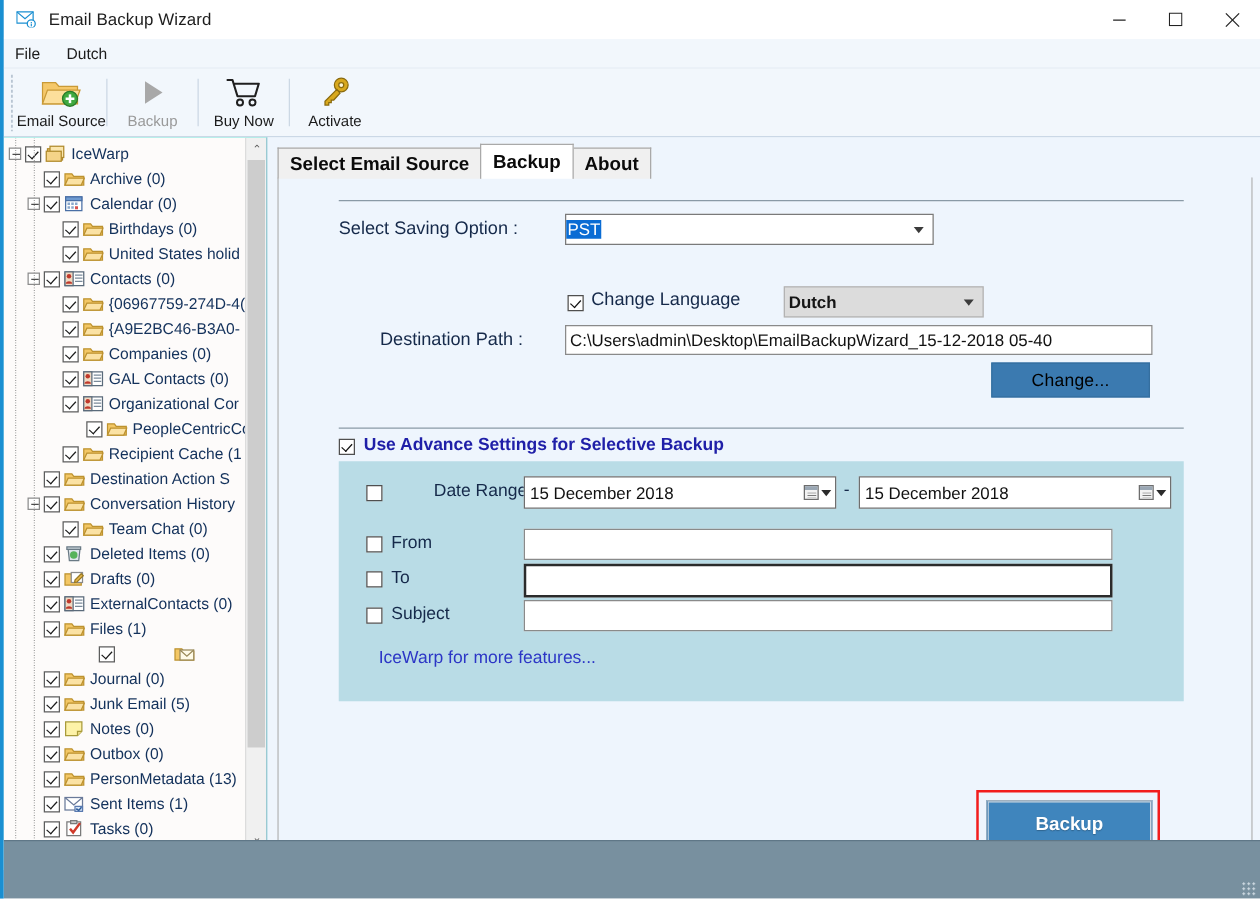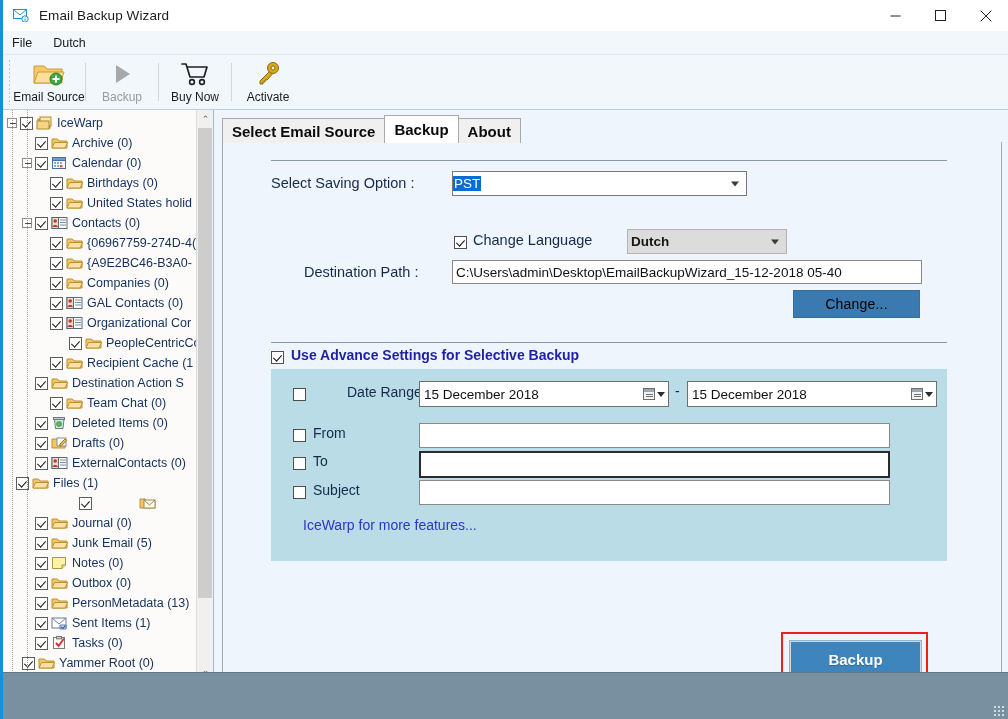--- a/index.html
+++ b/index.html
@@ -659,20 +659,31 @@
             <span class="twistspace"></span>
             <span class="cb"></span>
             <span class="ti">
               <svg width="17" height="14" viewBox="0 0 17 14">
                 <path d="M1 3 L1 12 L16 12 L16 5 L8 5 L6.5 3 Z" fill="#f3c765" stroke="#bd922f"></path>
                 <path d="M1 12 L3.5 6.5 L16.5 6.5 L14 12 Z" fill="#fbe2a4" stroke="#bd922f"></path>
               </svg>
             </span>
             <span class="tl">Destination Action S</span>
           </div>
+          <div class="tnode" style="padding-left: 19px;">
+            <span class="twist"></span>
+            <span class="cb"></span>
+            <span class="ti">
+              <svg width="17" height="14" viewBox="0 0 17 14">
+                <path d="M1 3 L1 12 L16 12 L16 5 L8 5 L6.5 3 Z" fill="#f3c765" stroke="#bd922f"></path>
+                <path d="M1 12 L3.5 6.5 L16.5 6.5 L14 12 Z" fill="#fbe2a4" stroke="#bd922f"></path>
+              </svg>
+            </span>
+            <span class="tl">Conversation History</span>
+          </div>
           <div class="tnode" style="padding-left: 34px;">
             <span class="twistspace"></span>
             <span class="cb"></span>
             <span class="ti">
               <svg width="17" height="14" viewBox="0 0 17 14">
                 <path d="M1 3 L1 12 L16 12 L16 5 L8 5 L6.5 3 Z" fill="#f3c765" stroke="#bd922f"></path>
                 <path d="M1 12 L3.5 6.5 L16.5 6.5 L14 12 Z" fill="#fbe2a4" stroke="#bd922f"></path>
               </svg>
             </span>
             <span class="tl">Team Chat (0)</span>
@@ -712,21 +723,21 @@
                 <path d="M1.6 11 C2 8.4 6.4 8.4 6.8 11 Z" fill="#c0392b"></path>
                 <g stroke="#7a8a9a">
                   <line x1="9" y1="4" x2="15" y2="4"></line>
                   <line x1="9" y1="6.5" x2="15" y2="6.5"></line>
                   <line x1="9" y1="9" x2="15" y2="9"></line>
                 </g>
               </svg>
             </span>
             <span class="tl">ExternalContacts (0)</span>
           </div>
-          <div class="tnode" style="">
+          <div class="tnode" style="padding-left: 19px;">
             <span class="twistspace"></span>
             <span class="cb"></span>
             <span class="ti">
               <svg width="17" height="14" viewBox="0 0 17 14">
                 <path d="M1 3 L1 12 L16 12 L16 5 L8 5 L6.5 3 Z" fill="#f3c765" stroke="#bd922f"></path>
                 <path d="M1 12 L3.5 6.5 L16.5 6.5 L14 12 Z" fill="#fbe2a4" stroke="#bd922f"></path>
               </svg>
             </span>
             <span class="tl">Files (1)</span>
           </div>

